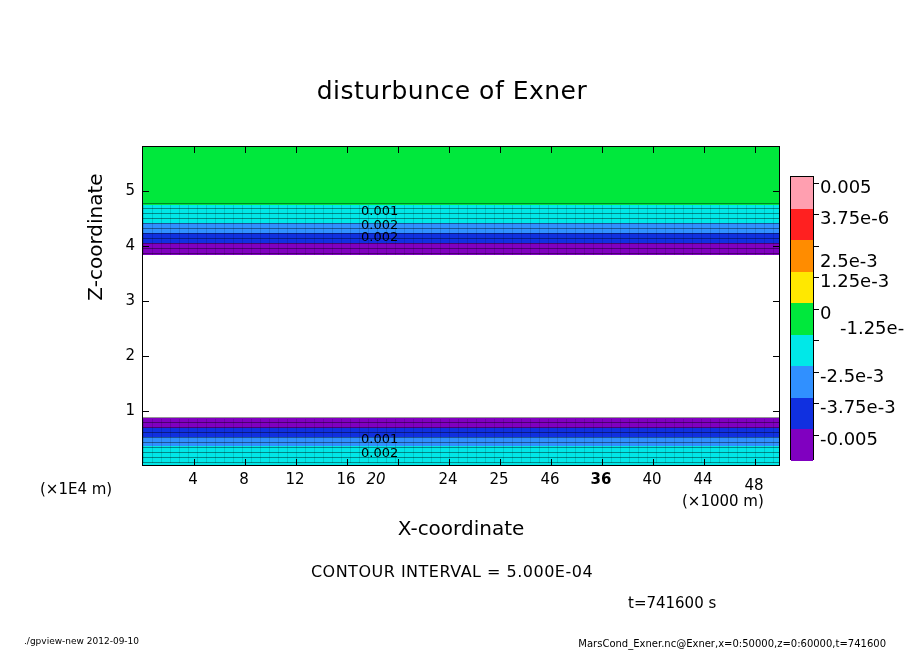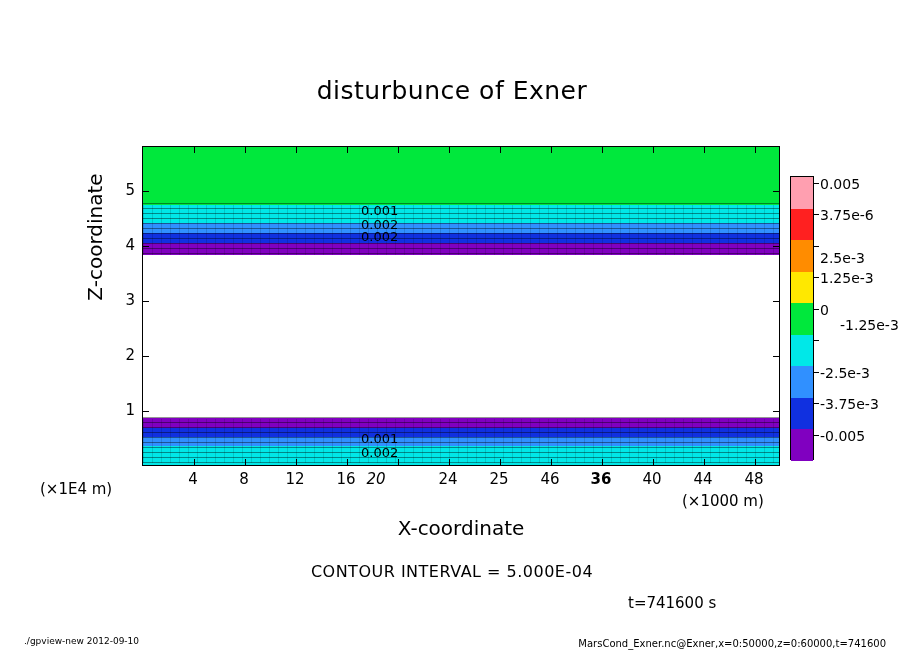--- a/index.html
+++ b/index.html
@@ -85,21 +85,21 @@
   #colorbar {
     left: 790px; top: 176px;
     width: 24px; height: 284px;
     border: 1px solid #000;
     box-sizing: border-box;
   }
   #colorbar .cbcell { width: 100%; }
   .cb-label {
     position: absolute;
     left: 820px;
-    font-size: 14px;
+    font-size: 18px;
     white-space: nowrap;
   }
   .cb-tick {
     position: absolute;
     left: 814px;
     width: 5px; height: 1px;
     background: #000;
   }
 
   #contour-interval {
@@ -216,21 +216,21 @@
 <div class="xlabel-tick" style="left:224px;">8</div>
 <div class="xlabel-tick" style="left:275px;">12</div>
 <div class="xlabel-tick" style="left:326px;">16</div>
 <div class="xlabel-tick" style="left:356px;font-style:italic;">20</div>
 <div class="xlabel-tick" style="left:428px;">24</div>
 <div class="xlabel-tick" style="left:479px;">25</div>
 <div class="xlabel-tick" style="left:530px;">46</div>
 <div class="xlabel-tick" style="left:581px;font-weight:bold;">36</div>
 <div class="xlabel-tick" style="left:632px;">40</div>
 <div class="xlabel-tick" style="left:683px;">44</div>
-<div class="xlabel-tick" style="left:734px;">48</div>
+<div class="xlabel-tick" style="left:734px;margin-top:6px;">48</div>
 
 <div class="ylabel-tick" style="left:105px; top:401px;">1</div>
 <div class="ylabel-tick" style="left:105px; top:346px;">2</div>
 <div class="ylabel-tick" style="left:105px; top:291px;">3</div>
 <div class="ylabel-tick" style="left:105px; top:236px;">4</div>
 <div class="ylabel-tick" style="left:105px; top:181px;">5</div>
 
 <div class="abs" id="ylabel">Z-coordinate</div>
 <div class="abs" id="xlabel">X-coordinate</div>
 <div class="abs" id="xunit-left">(×1E4 m)</div>

